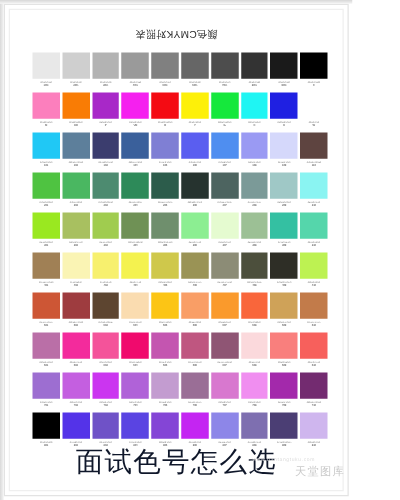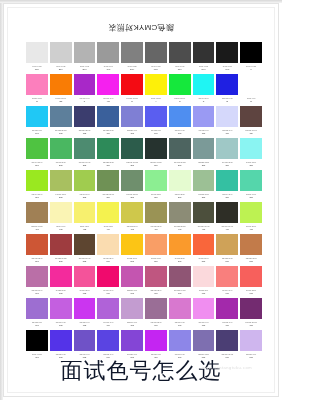--- a/index.html
+++ b/index.html
@@ -471,15 +471,16 @@
         <div class="sw" style="background: rgb(75, 62, 116);"></div>
         <div class="lbl">C75 M80 Y30 K15<span class="l2">809</span></div>
       </div>
       <div class="cell">
         <div class="sw" style="background: rgb(207, 182, 238);"></div>
         <div class="lbl">C20 M30 Y0 K0<span class="l2">810</span></div>
       </div>
     </div>
 
   <div class="caption">面试色号怎么选</div>
+  <div class="watermark">天堂图库</div>
   <div class="watermark2">www.tiantangtuku.com</div>
 
 </div>
 
 </body></html>

